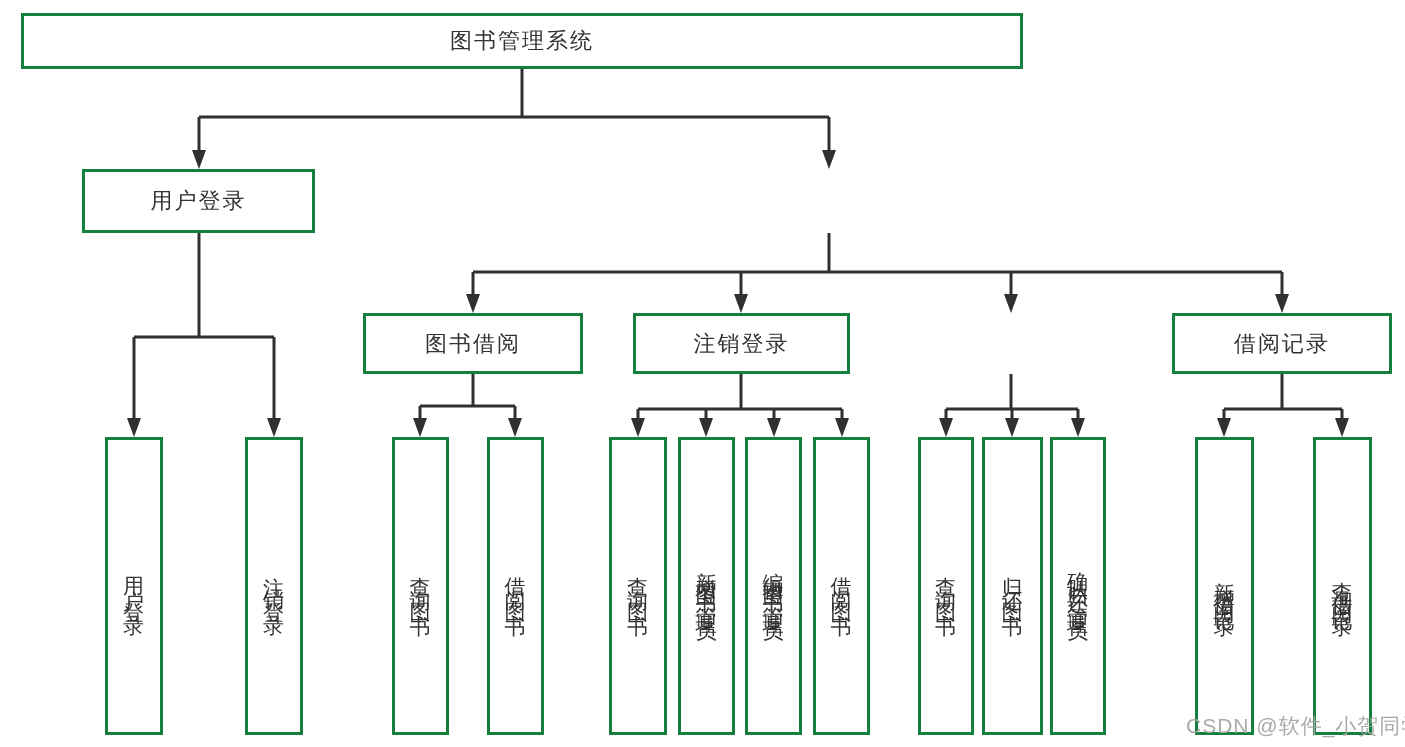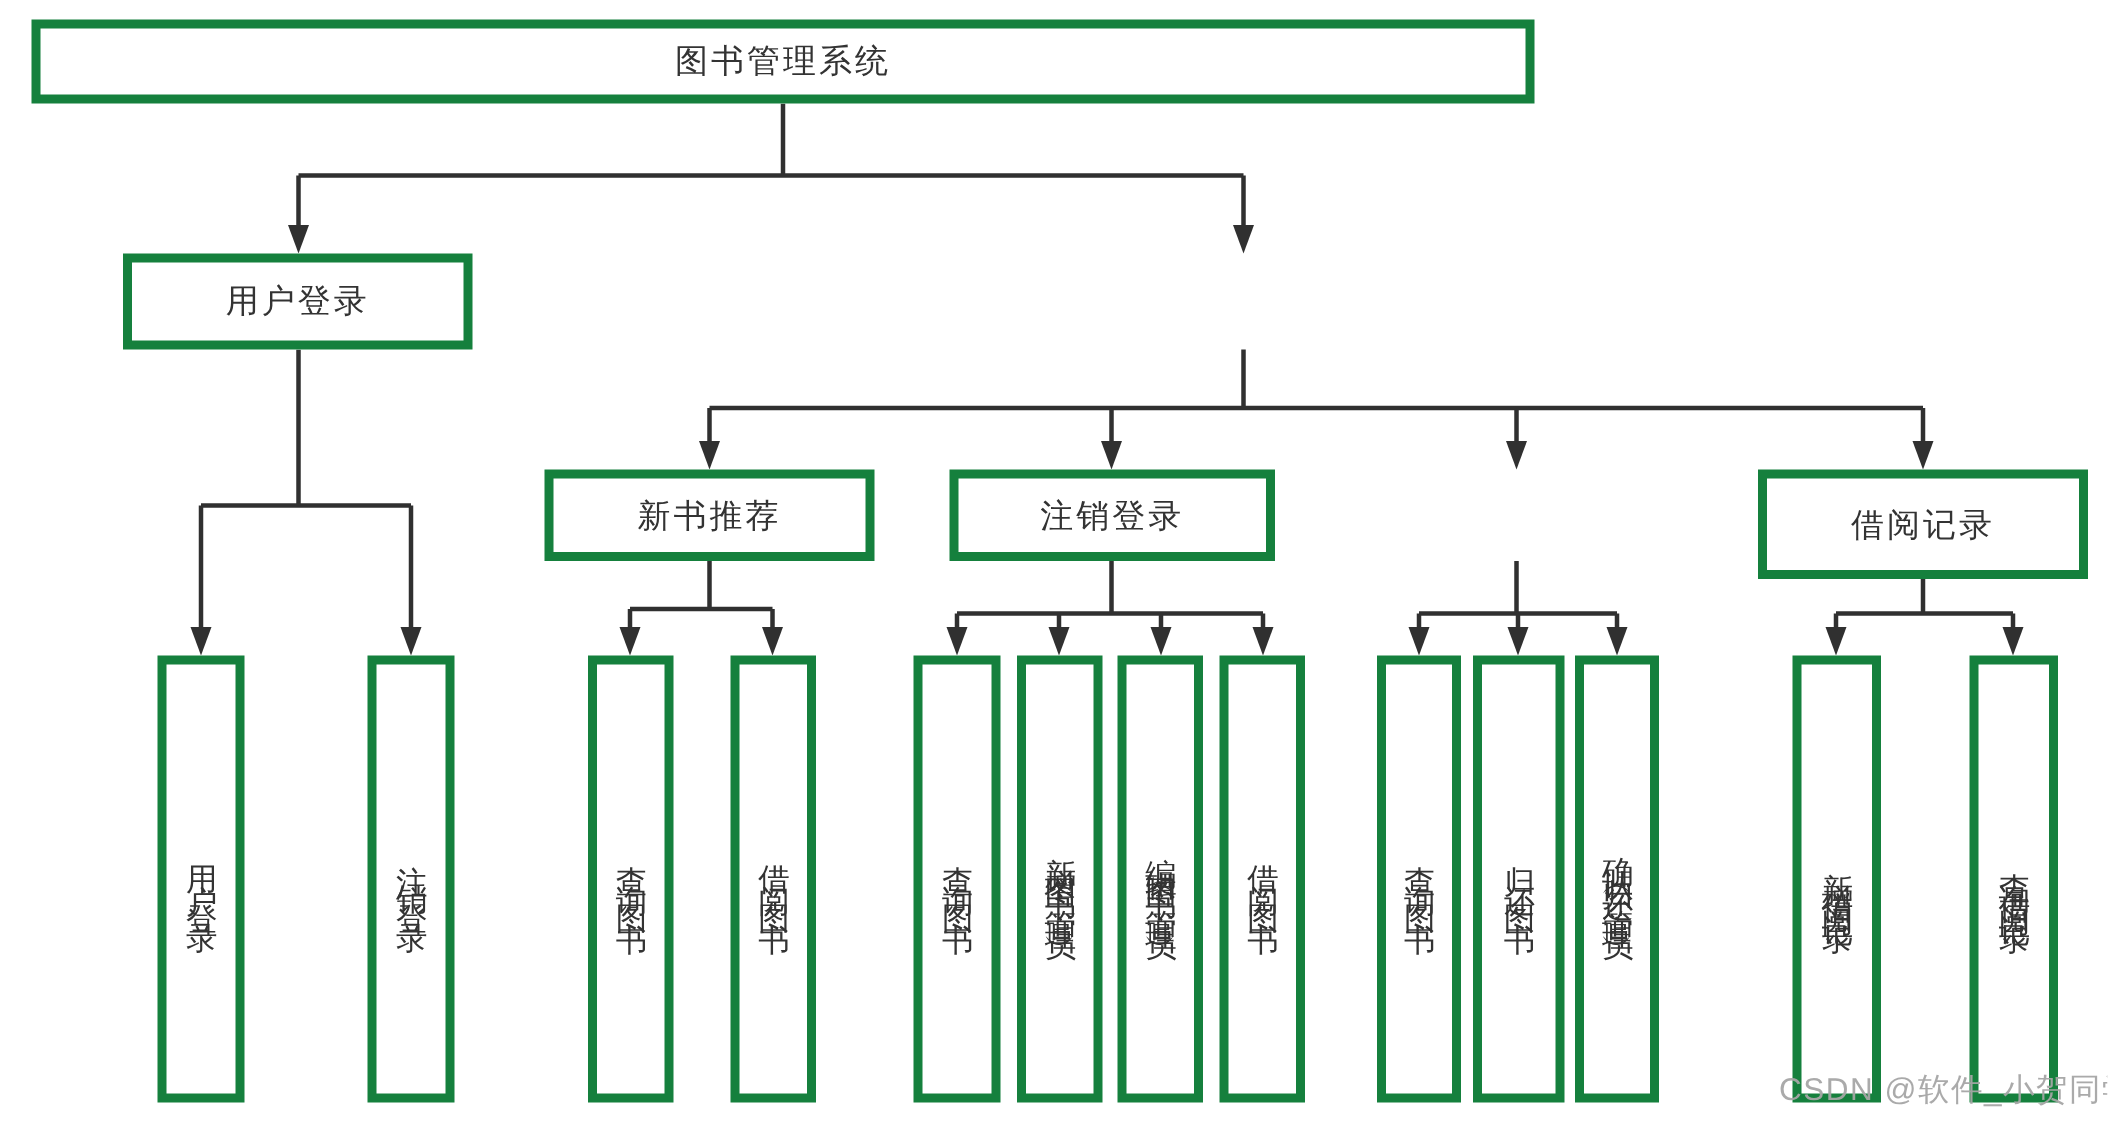--- a/index.html
+++ b/index.html
@@ -8,21 +8,21 @@
     width:1405px;height:747px;
     background:#ffffff;
     font-family:"Liberation Sans", sans-serif;
     overflow:hidden;
   }
   .connectors{position:absolute;left:0;top:0;width:1405px;height:747px;}
   .box{
     position:absolute;
     box-sizing:border-box;
     background:#ffffff;
-    border:6px solid #15803d;
+    border:3px solid #15803d;
     display:flex;
     align-items:center;
     justify-content:center;
     color:#333333;
   }
   .hlabel{font-size:22px;letter-spacing:2px;white-space:nowrap;}
   .vbox .vlabel{
     writing-mode:vertical-rl;
     text-orientation:mixed;
     font-size:21px;
@@ -87,26 +87,26 @@
 
   <div class="box" style="left:21px;top:13px;width:1002px;height:56px">
     <span class="hlabel">图书管理系统</span>
   </div>
 
   <div class="box" style="left:82px;top:169px;width:233px;height:64px">
     <span class="hlabel">用户登录</span>
   </div>
 
   <div class="box" style="left:363px;top:313px;width:220px;height:61px">
-    <span class="hlabel">新书推荐</span>
+    <span class="hlabel">图书借阅</span>
   </div>
   <div class="box" style="left:633px;top:313px;width:217px;height:61px">
     <span class="hlabel">注销登录</span>
   </div>
-  <div class="box" style="left:1172px;top:313px;width:220px;height:73px">
+  <div class="box" style="left:1172px;top:313px;width:220px;height:61px">
     <span class="hlabel">借阅记录</span>
   </div>
 
   <div class="box vbox spread" style="left:105px;top:437px;width:58px;height:298px">
     <span class="vlabel">用户登录</span>
   </div>
   <div class="box vbox spread" style="left:245px;top:437px;width:58px;height:298px">
     <span class="vlabel">注销登录</span>
   </div>
 

